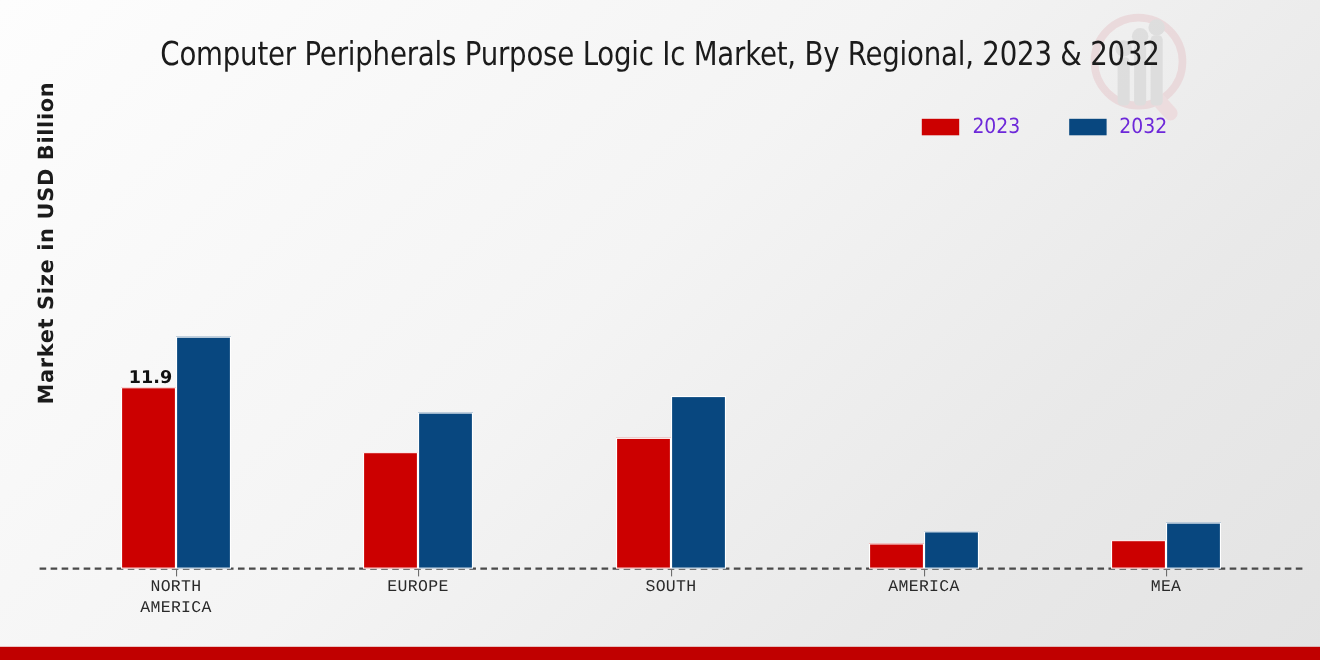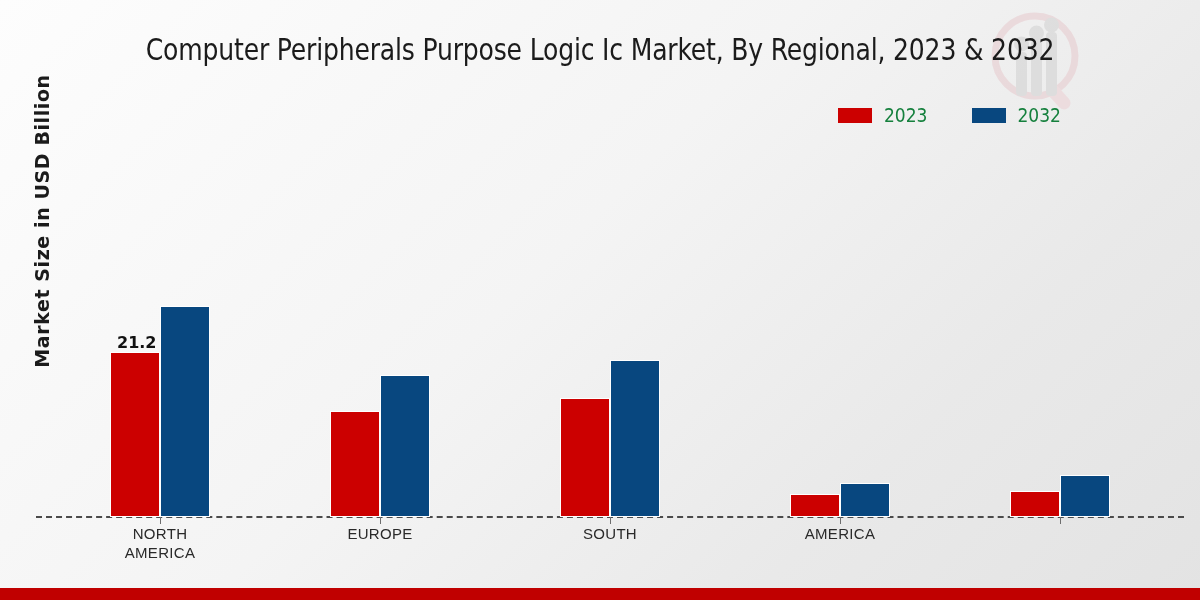--- a/index.html
+++ b/index.html
@@ -28,21 +28,21 @@
 
   
   #legend {
     position:absolute; top:104px; left:838px;
     display:flex; align-items:center; gap:44px;
   }
   .legend-entry { display:flex; align-items:center; gap:12px; }
   .legend-swatch { width:34px; height:15px; display:block; }
   .legend-label {
     font-family:"DejaVu Sans Condensed","Liberation Sans", sans-serif;
-    font-size:19px; color:#15803d;
+    font-size:19px; color:#6d28d9;
   }
 
   
   #y-axis-title {
     position:absolute; left:-118px; top:210px; width:320px;
     transform:rotate(-90deg); transform-origin:50% 50%;
     text-align:center;
     font-family:"DejaVu Sans","Liberation Sans", sans-serif;
     font-size:19px; font-weight:700; color:#1b1b1b;
     letter-spacing:.6px; white-space:nowrap;
@@ -66,21 +66,21 @@
   .bar.y2023 { background:#cc0000; }
   .bar.y2032 { background:#08477f; }
   .bar-value {
     position:absolute;
     font-family:"DejaVu Sans","Liberation Sans", sans-serif;
     font-size:16px; font-weight:700; color:#111; white-space:nowrap;
   }
   .cat-label {
     position:absolute; top:524px; width:200px; margin-left:-100px;
     text-align:center;
-    font-family:Liberation Sans, sans-serif;
+    font-family:Liberation Mono, monospace;
     font-size:15px; color:#2a2a2a; line-height:19px; letter-spacing:.3px;
   }
 
   
   #bottom-strip {
     position:absolute; left:0; top:588px; width:1200px; height:12px;
     background:#c00000;
   }
 </style>
 </head>
@@ -113,21 +113,21 @@
 </div>
 
 <div id="y-axis-title">Market Size in USD Billion</div>
 
 <div id="plot">
   <div id="baseline"></div>
 
   <div class="tick" style="left:160px"></div>
   <div class="bar y2023" style="left:110px;height:165px"></div>
   <div class="bar y2032" style="left:160px;height:211px"></div>
-  <div class="bar-value" style="left:117px;top:333px">21.2</div>
+  <div class="bar-value" style="left:117px;top:333px">11.9</div>
   <div class="cat-label" style="left:160px">
     <div>NORTH</div>
     <div>AMERICA</div>
   </div>
 
   <div class="tick" style="left:380px"></div>
   <div class="bar y2023" style="left:330px;height:106px"></div>
   <div class="bar y2032" style="left:380px;height:142px"></div>
   <div class="cat-label" style="left:380px">
     <div>EUROPE</div>
@@ -143,15 +143,18 @@
   <div class="tick" style="left:840px"></div>
   <div class="bar y2023" style="left:790px;height:23px"></div>
   <div class="bar y2032" style="left:840px;height:34px"></div>
   <div class="cat-label" style="left:840px">
     <div>AMERICA</div>
   </div>
 
   <div class="tick" style="left:1060px"></div>
   <div class="bar y2023" style="left:1010px;height:26px"></div>
   <div class="bar y2032" style="left:1060px;height:42px"></div>
+  <div class="cat-label" style="left:1060px">
+    <div>MEA</div>
+  </div>
 </div>
 
 <div id="bottom-strip"></div>
 
 </body></html>

